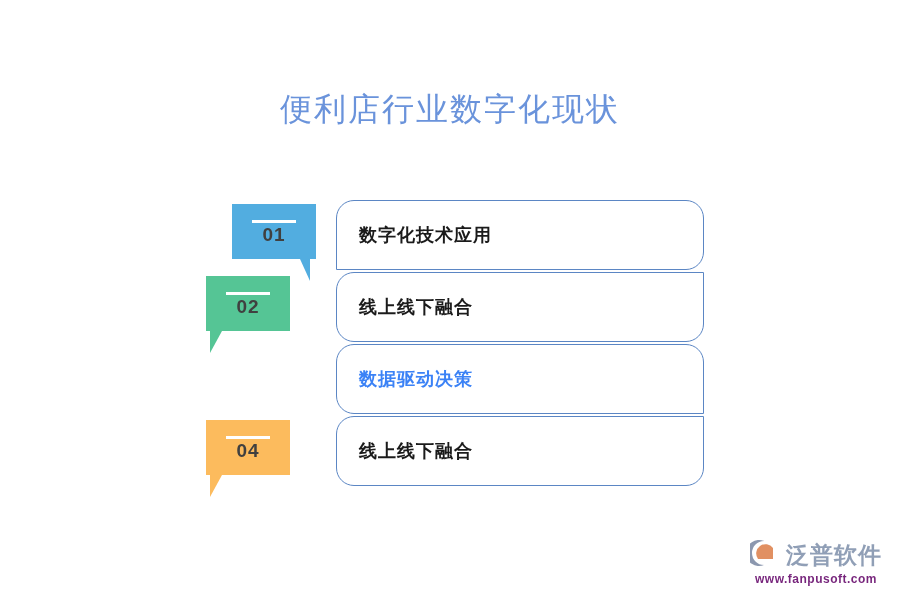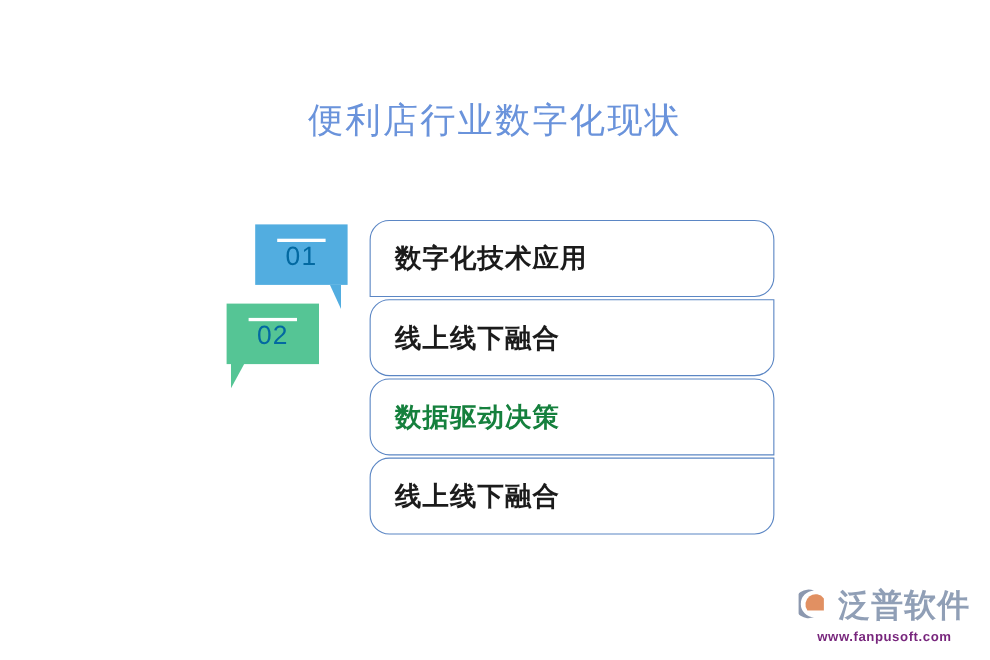--- a/index.html
+++ b/index.html
@@ -73,42 +73,42 @@
     position:relative;
     z-index:1;
     width:44px;
     height:3px;
     background:#ffffff;
     margin-bottom:2px;
   }
   .tag-num {
     position:relative;
     z-index:1;
-    color:#0369a1;
-    font-size:24px;
-    font-weight:normal;
+    color:#404040;
+    font-size:19px;
+    font-weight:bold;
     line-height:1;
     letter-spacing:1px;
   }
 
   
   .card {
     position:absolute;
     left:336px;
     top:0;
     width:368px;
     height:70px;
     background:#ffffff;
     border:1.4px solid #5b86c4;
     display:flex;
     align-items:center;
     z-index:2;
   }
   .card-text {
-    font-size:24px;
+    font-size:18px;
     font-weight:bold;
     color:#1b1b1b;
     padding-left:22px;
     letter-spacing:1px;
     white-space:nowrap;
   }
   
   #card-0 { border-radius:18px 18px 18px 0; }
   #card-1 { border-radius:18px 0 18px 18px; }
   #card-2 { border-radius:18px 18px 0 18px; }
@@ -119,21 +119,21 @@
     position:absolute;
     right:18px;
     bottom:14px;
     display:flex;
     flex-direction:column;
     align-items:center;
     opacity:.95;
   }
   #wm-top { display:flex; align-items:center; gap:6px; }
   #wm-name {
-    font-size:29px;
+    font-size:23px;
     font-weight:bold;
     color:#8b9ab3;
     letter-spacing:1px;
   }
   #wm-url {
     font-size:12px;
     font-weight:bold;
     color:#c08a72;
     letter-spacing:.5px;
     margin-top:1px;
@@ -165,25 +165,31 @@
       <div class="tag-rule"></div>
       <div class="tag-num">02</div>
     </div>
     <div class="card" id="card-1" style="border-color: rgb(91, 134, 196);">
       <span class="card-text" style="color: rgb(27, 27, 27);">线上线下融合</span>
     </div>
   </div>
 
   <div class="row" id="row-2">
     <div class="card" id="card-2" style="border-color: rgb(91, 134, 196);">
-      <span class="card-text" style="color: #15803d; text-align: right;">数据驱动决策</span>
+      <span class="card-text" style="color: #3b82f6; text-align: right;">数据驱动决策</span>
     </div>
   </div>
 
   <div class="row" id="row-3">
+    <div class="tag outdent tail-left" id="tag-3" style="color: rgb(252, 187, 93);">
+      <div class="tag-body" style="background: rgb(252, 187, 93);"></div>
+      <div class="tag-tail"></div>
+      <div class="tag-rule"></div>
+      <div class="tag-num">04</div>
+    </div>
     <div class="card" id="card-3" style="border-color: rgb(91, 134, 196);">
       <span class="card-text" style="color: rgb(27, 27, 27);">线上线下融合</span>
     </div>
   </div>
 
 </div>
 
 <div id="watermark">
   <div id="wm-top">
     <span>

